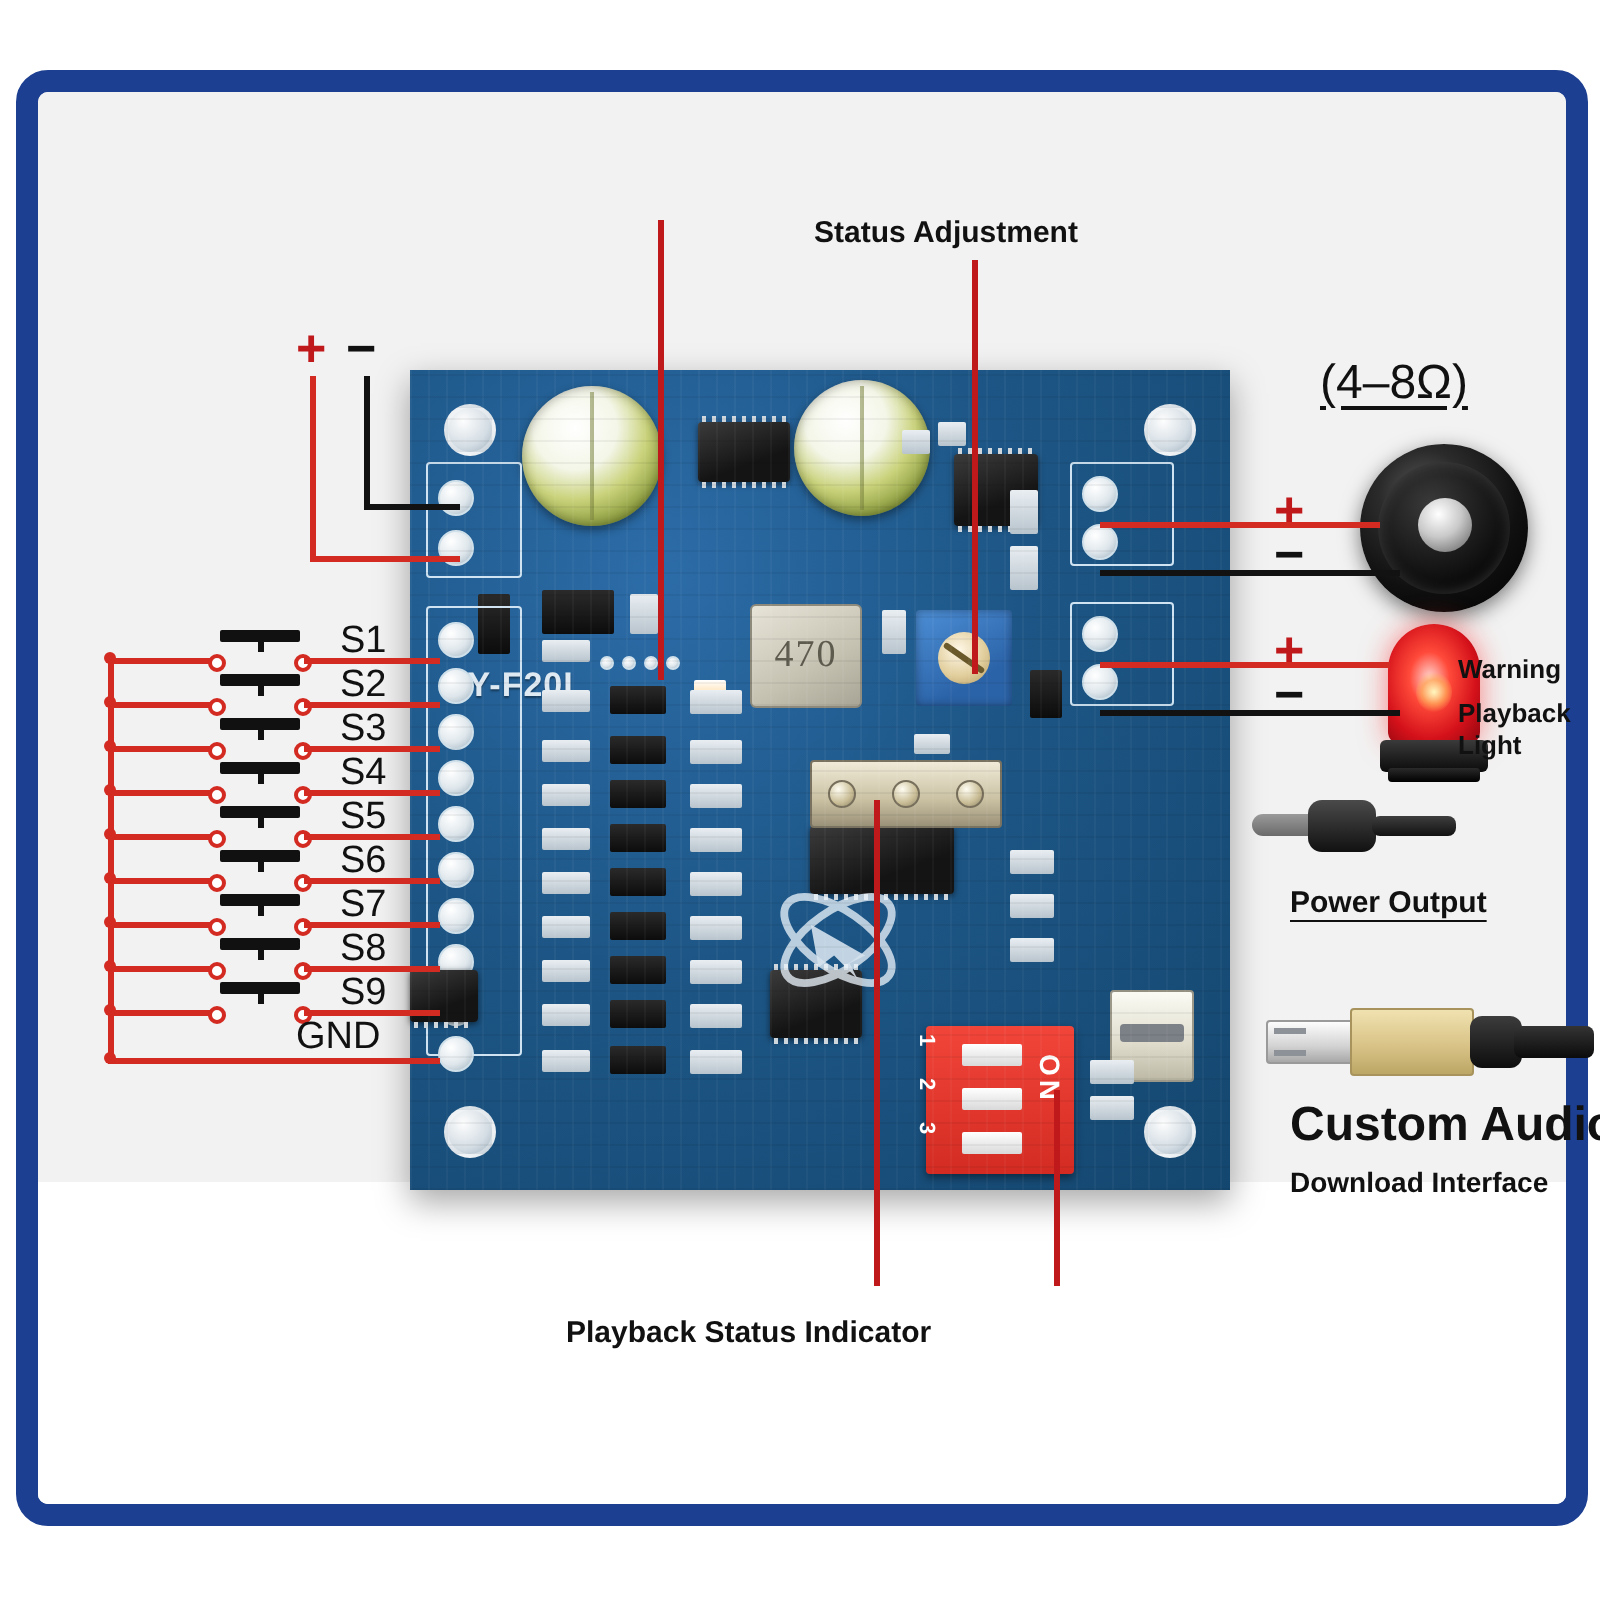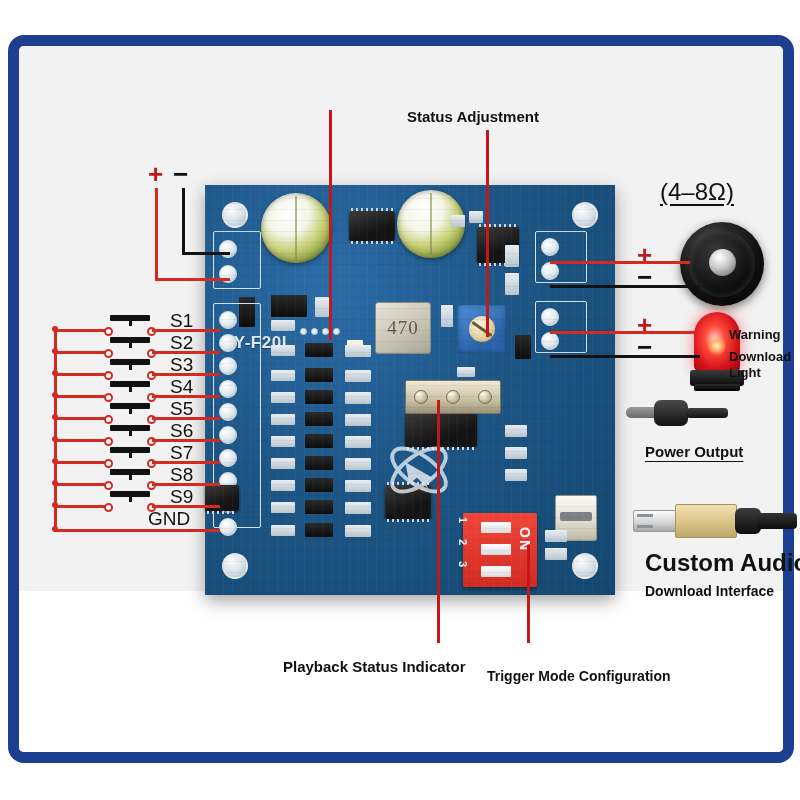--- a/index.html
+++ b/index.html
@@ -591,21 +591,21 @@
       <span class="glow"></span>
       <span class="base"></span>
       <span class="foot"></span>
   </div>
   <div class="pm" style="left:637px; top:310px; font-size:26px;">+</div>
   <div class="pm minus" style="left:637px; top:332px; font-size:26px;">−</div>
   <div class="wire-r h" style="left:550px; top:331px; width:145px;"></div>
   <div class="wire-k h" style="left:550px; top:355px; width:150px;"></div>
 
   <div class="lbl" style="left:729px; top:328px; font-size:13px;">Warning</div>
-  <div class="lbl" style="left:729px; top:350px; font-size:13px;">Download</div>
+  <div class="lbl" style="left:729px; top:350px; font-size:13px;">Playback</div>
   <div class="lbl" style="left:729px; top:366px; font-size:13px;">Light</div>
 
   <div class="plug" style="left:626px; top:400px;"></div>
   <div class="plug" style="left:626px; top:400px;">
     <span class="tip"></span>
       <span class="body"></span>
       <span class="cable"></span>
   </div>
   <div class="lbl u" style="left:645px; top:443px; font-size:15px;">Power Output</div>
 
@@ -618,15 +618,14 @@
     <span class="neck"></span>
     <span class="cord"></span>
   </div>
   <div class="lbl" style="left:645px; top:549px; font-size:24px;">Custom Audio</div>
   <div class="lbl" style="left:645px; top:583px; font-size:14px;">Download Interface</div>
 
   <div class="ptr v" style="left:437px; top:400px; height:243px;"></div>
   <div class="lbl" style="left:283px; top:658px; font-size:15px;">Playback Status Indicator</div>
 
   <div class="ptr v" style="left:527px; top:545px; height:98px;"></div>
-  <div class="lbl" style="left:487px; top:668px; font-size:14px;">Trigger Mode Configuration</div>
 
 </div>
 
 </body></html>

